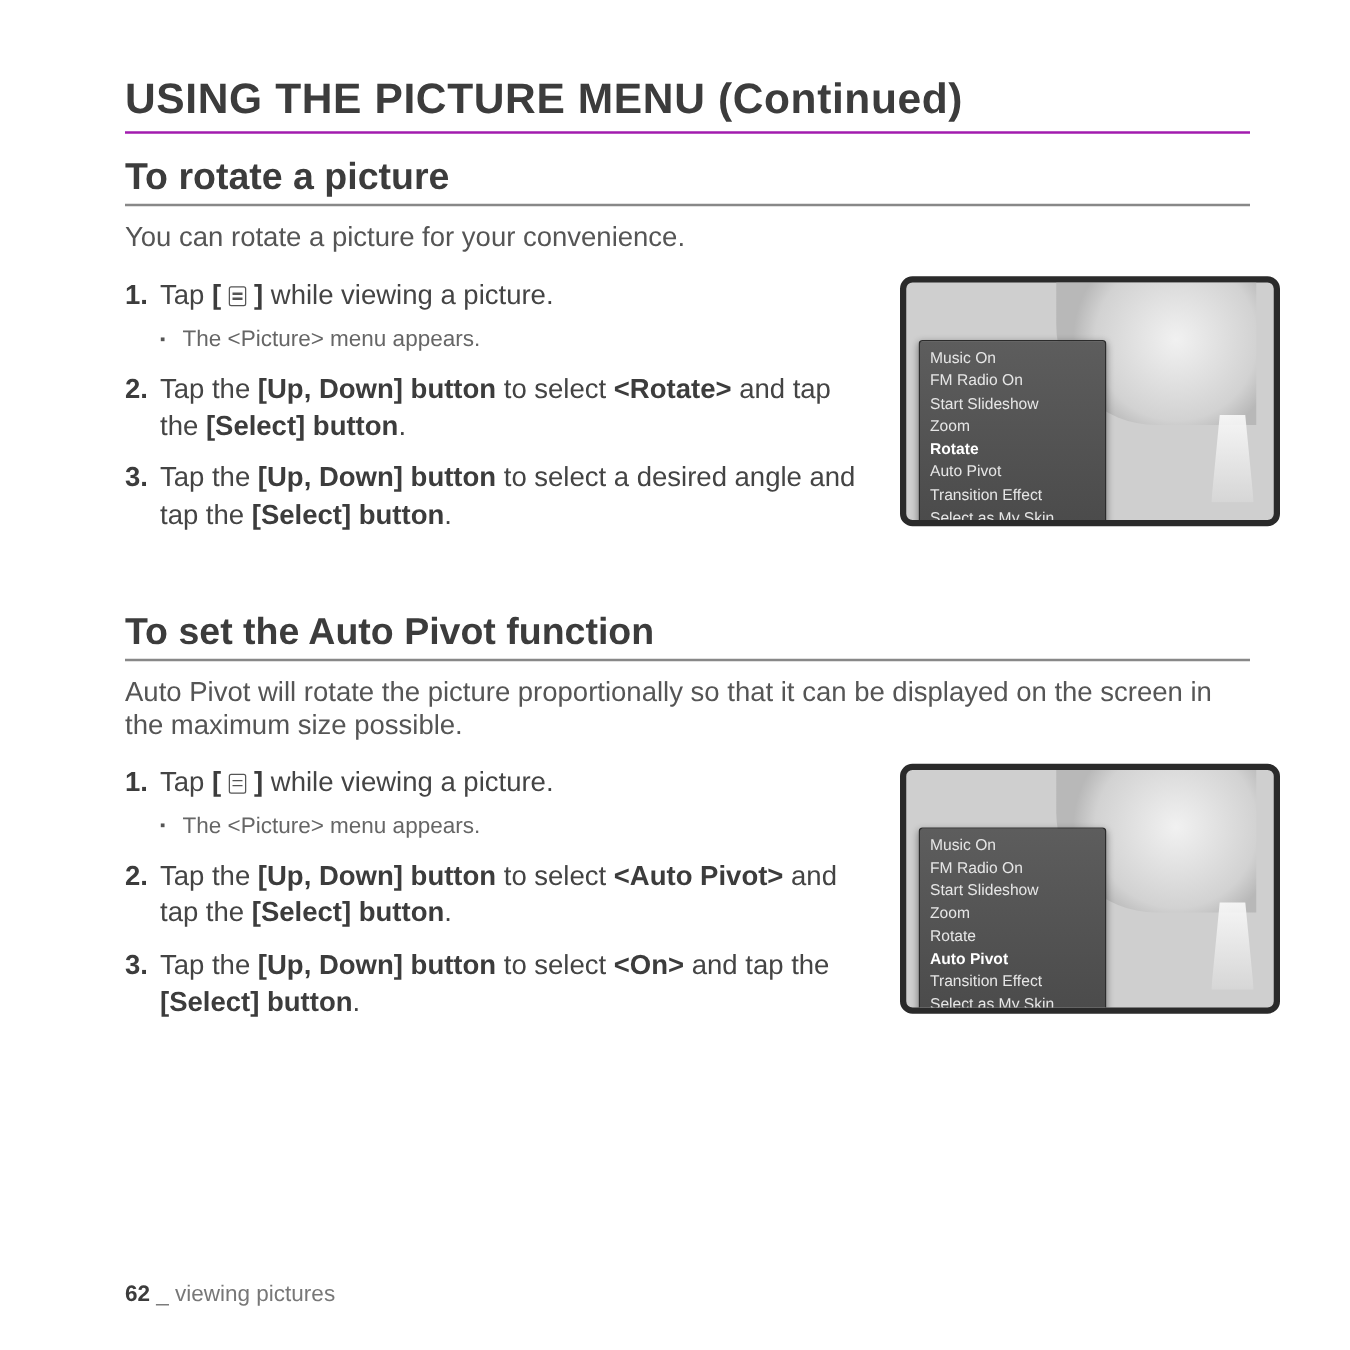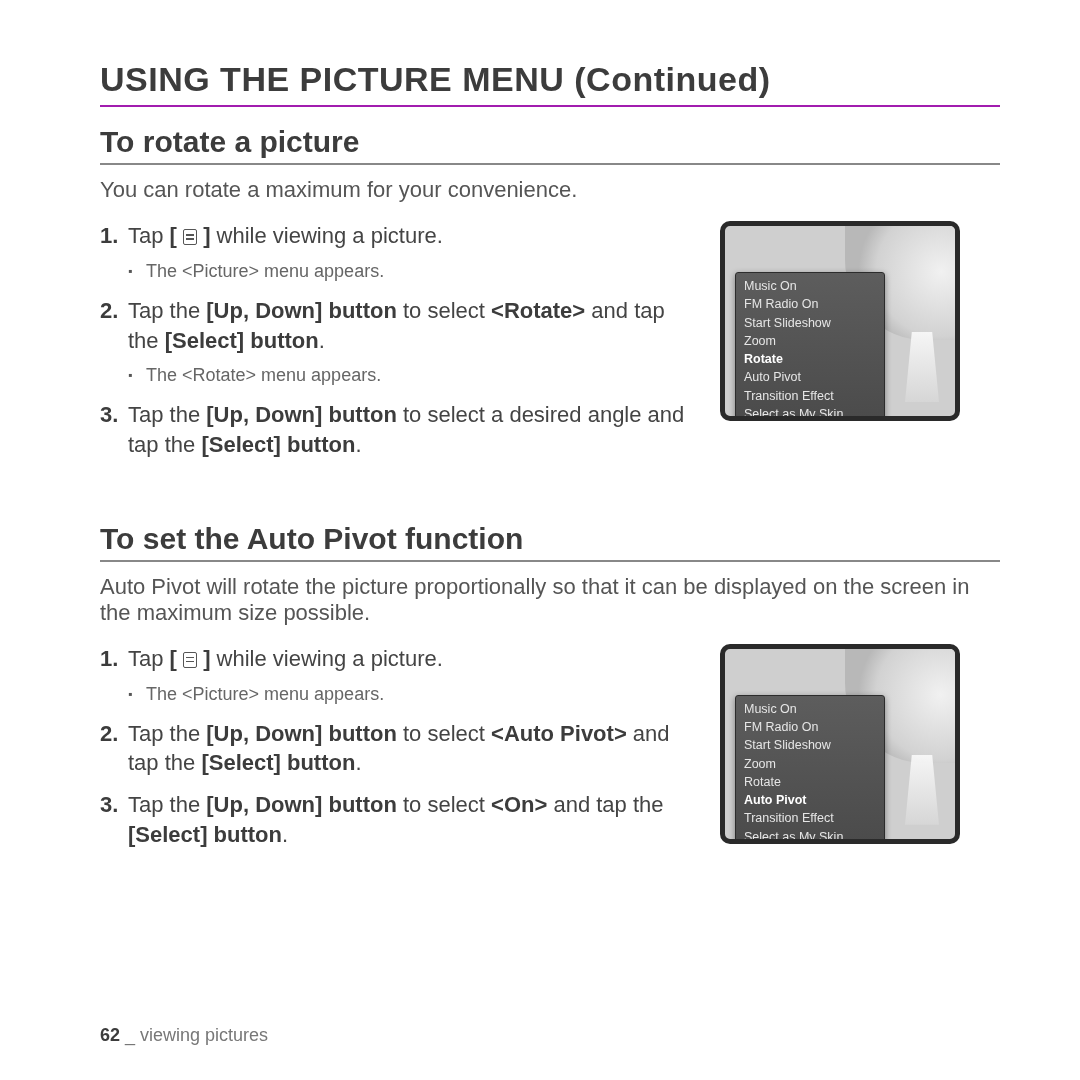--- a/index.html
+++ b/index.html
@@ -96,21 +96,21 @@
     left: 2px; right: 2px; top: 4px;
     height: 1.5px;
     background: #555;
     box-shadow: 0 4px 0 #555;
   }
   
   .device {
     border: 5px solid #2a2a2a;
     border-radius: 10px;
     background: #cfcfcf;
-    width: 240px;
+    width: 304px;
     height: 200px;
     position: relative;
     overflow: hidden;
   }
   .device::before {
     content: "";
     position: absolute;
     left: 120px; top: 0; width: 160px; height: 60%;
     background: radial-gradient(circle at 60% 40%, #f1f1f1 0%, #d2d2d2 55%, #b8b8b8 70%);
     border-bottom-left-radius: 80px;
@@ -154,36 +154,33 @@
     color: #777;
   }
   .footer .pg { font-weight: bold; color: #3c3c3c; }
 </style>
 </head>
 <body>
 
 <h1 class="page-title">USING THE PICTURE MENU (Continued)</h1>
 
 <h2 class="section-title">To rotate a picture</h2>
-<p class="intro">You can rotate a maximum for your convenience.</p>
+<p class="intro">You can rotate a picture for your convenience.</p>
 
 <div class="section-body">
   <div class="steps-col">
     <ol class="steps">
       <li>
         <span>Tap </span><span class="strong"><span>[ </span><span class="menu-icon"></span><span> ]</span></span><span> while viewing a picture.</span>
         <ul class="sub">
             <li>The &lt;Picture&gt; menu appears.</li>
           </ul>
       </li>
       <li>
         <span>Tap the </span><span class="strong">[Up, Down] button</span><span> to select </span><span class="strong">&lt;Rotate&gt;</span><span> and tap the </span><span class="strong">[Select] button</span><span>.</span>
-        <ul class="sub">
-            <li>The &lt;Rotate&gt; menu appears.</li>
-          </ul>
       </li>
       <li>
         <span>Tap the </span><span class="strong">[Up, Down] button</span><span> to select a desired angle and tap the </span><span class="strong">[Select] button</span><span>.</span>
       </li>
     </ol>
   </div>
   <div class="device-col">
     <div class="device">
       <div class="menu-popup">
         <div class="item">Music On</div>

